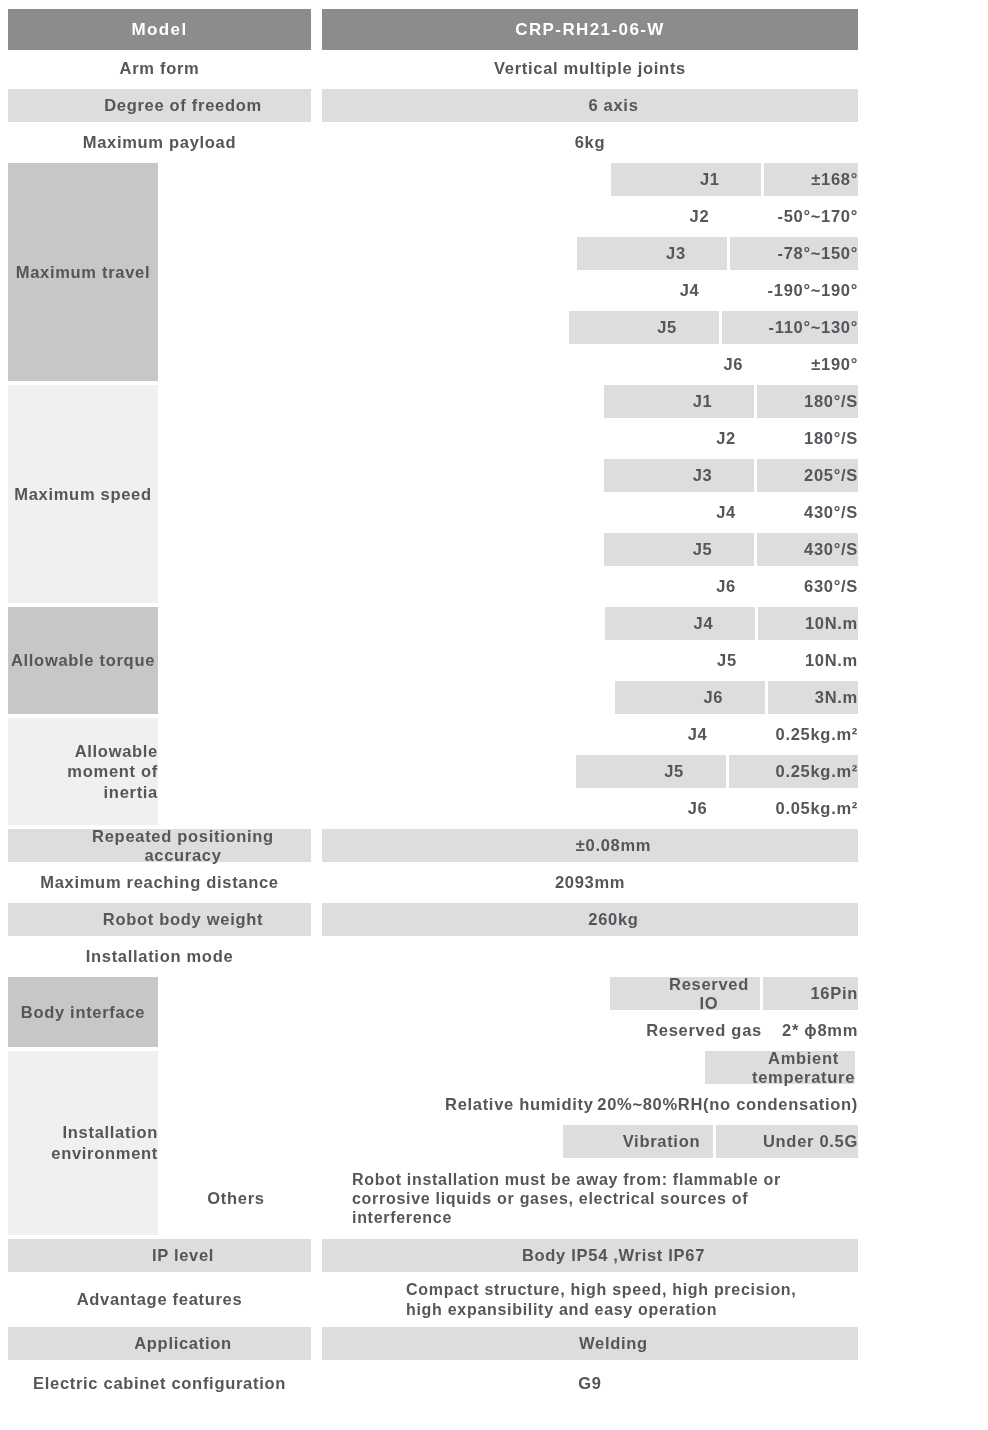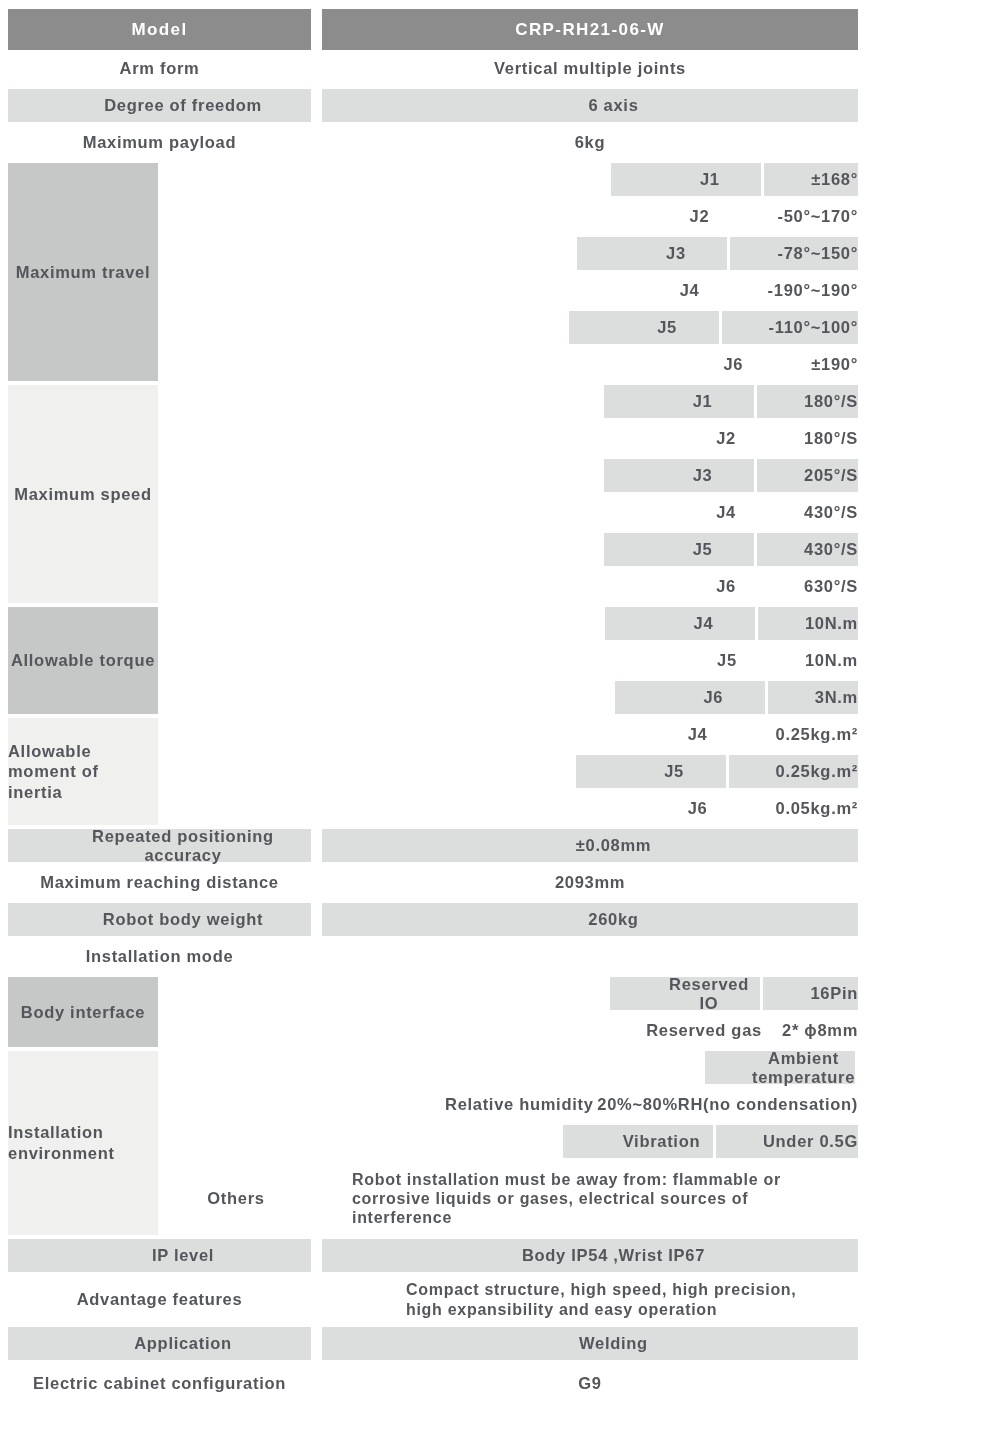--- a/index.html
+++ b/index.html
@@ -33,21 +33,21 @@
   .c-value{flex:1;}
   .row.gray .cell{background:var(--stripe);padding-left:47px;}
   .row.header{height:41px;font-size:17px;letter-spacing:1.4px;}
   .row.header .cell{background:var(--header_bg);color:var(--header_text);border:none;}
   
   .group{display:flex;}
   .group-label{
     width:150px;margin-right:3px;box-sizing:border-box;
     border-top:2px solid #fff;border-bottom:2px solid #fff;
     display:flex;align-items:center;justify-content:center;
-    text-align:left;line-height:1.25;
+    text-align:right;line-height:1.25;
   }
   .group-label.dark{background:var(--group_dark);}
   .group-label.light{background:var(--group_light);}
   .group-rows{flex:1;display:flex;flex-direction:column;align-items:flex-end;}
   .group .c-sub{width:150px;margin-right:3px;}
   
   .row.h-others{height:77px;}
   .row.h-adv{height:51px;gap:46px;}
   .row.h-last{height:43px;}
   .c-value.leftblock{
@@ -92,21 +92,21 @@
       <div class="row gray">
         <div class="cell c-sub">J3</div>
         <div class="cell c-value">-78°~150°</div>
       </div>
       <div class="row">
         <div class="cell c-sub">J4</div>
         <div class="cell c-value">-190°~190°</div>
       </div>
       <div class="row gray">
         <div class="cell c-sub">J5</div>
-        <div class="cell c-value">-110°~100°</div>
+        <div class="cell c-value">-110°~130°</div>
       </div>
       <div class="row">
         <div class="cell c-sub">J6</div>
         <div class="cell c-value">±190°</div>
       </div>
     </div>
   </div>
 
   <div class="group">
     <div class="group-label light">Maximum speed</div>

